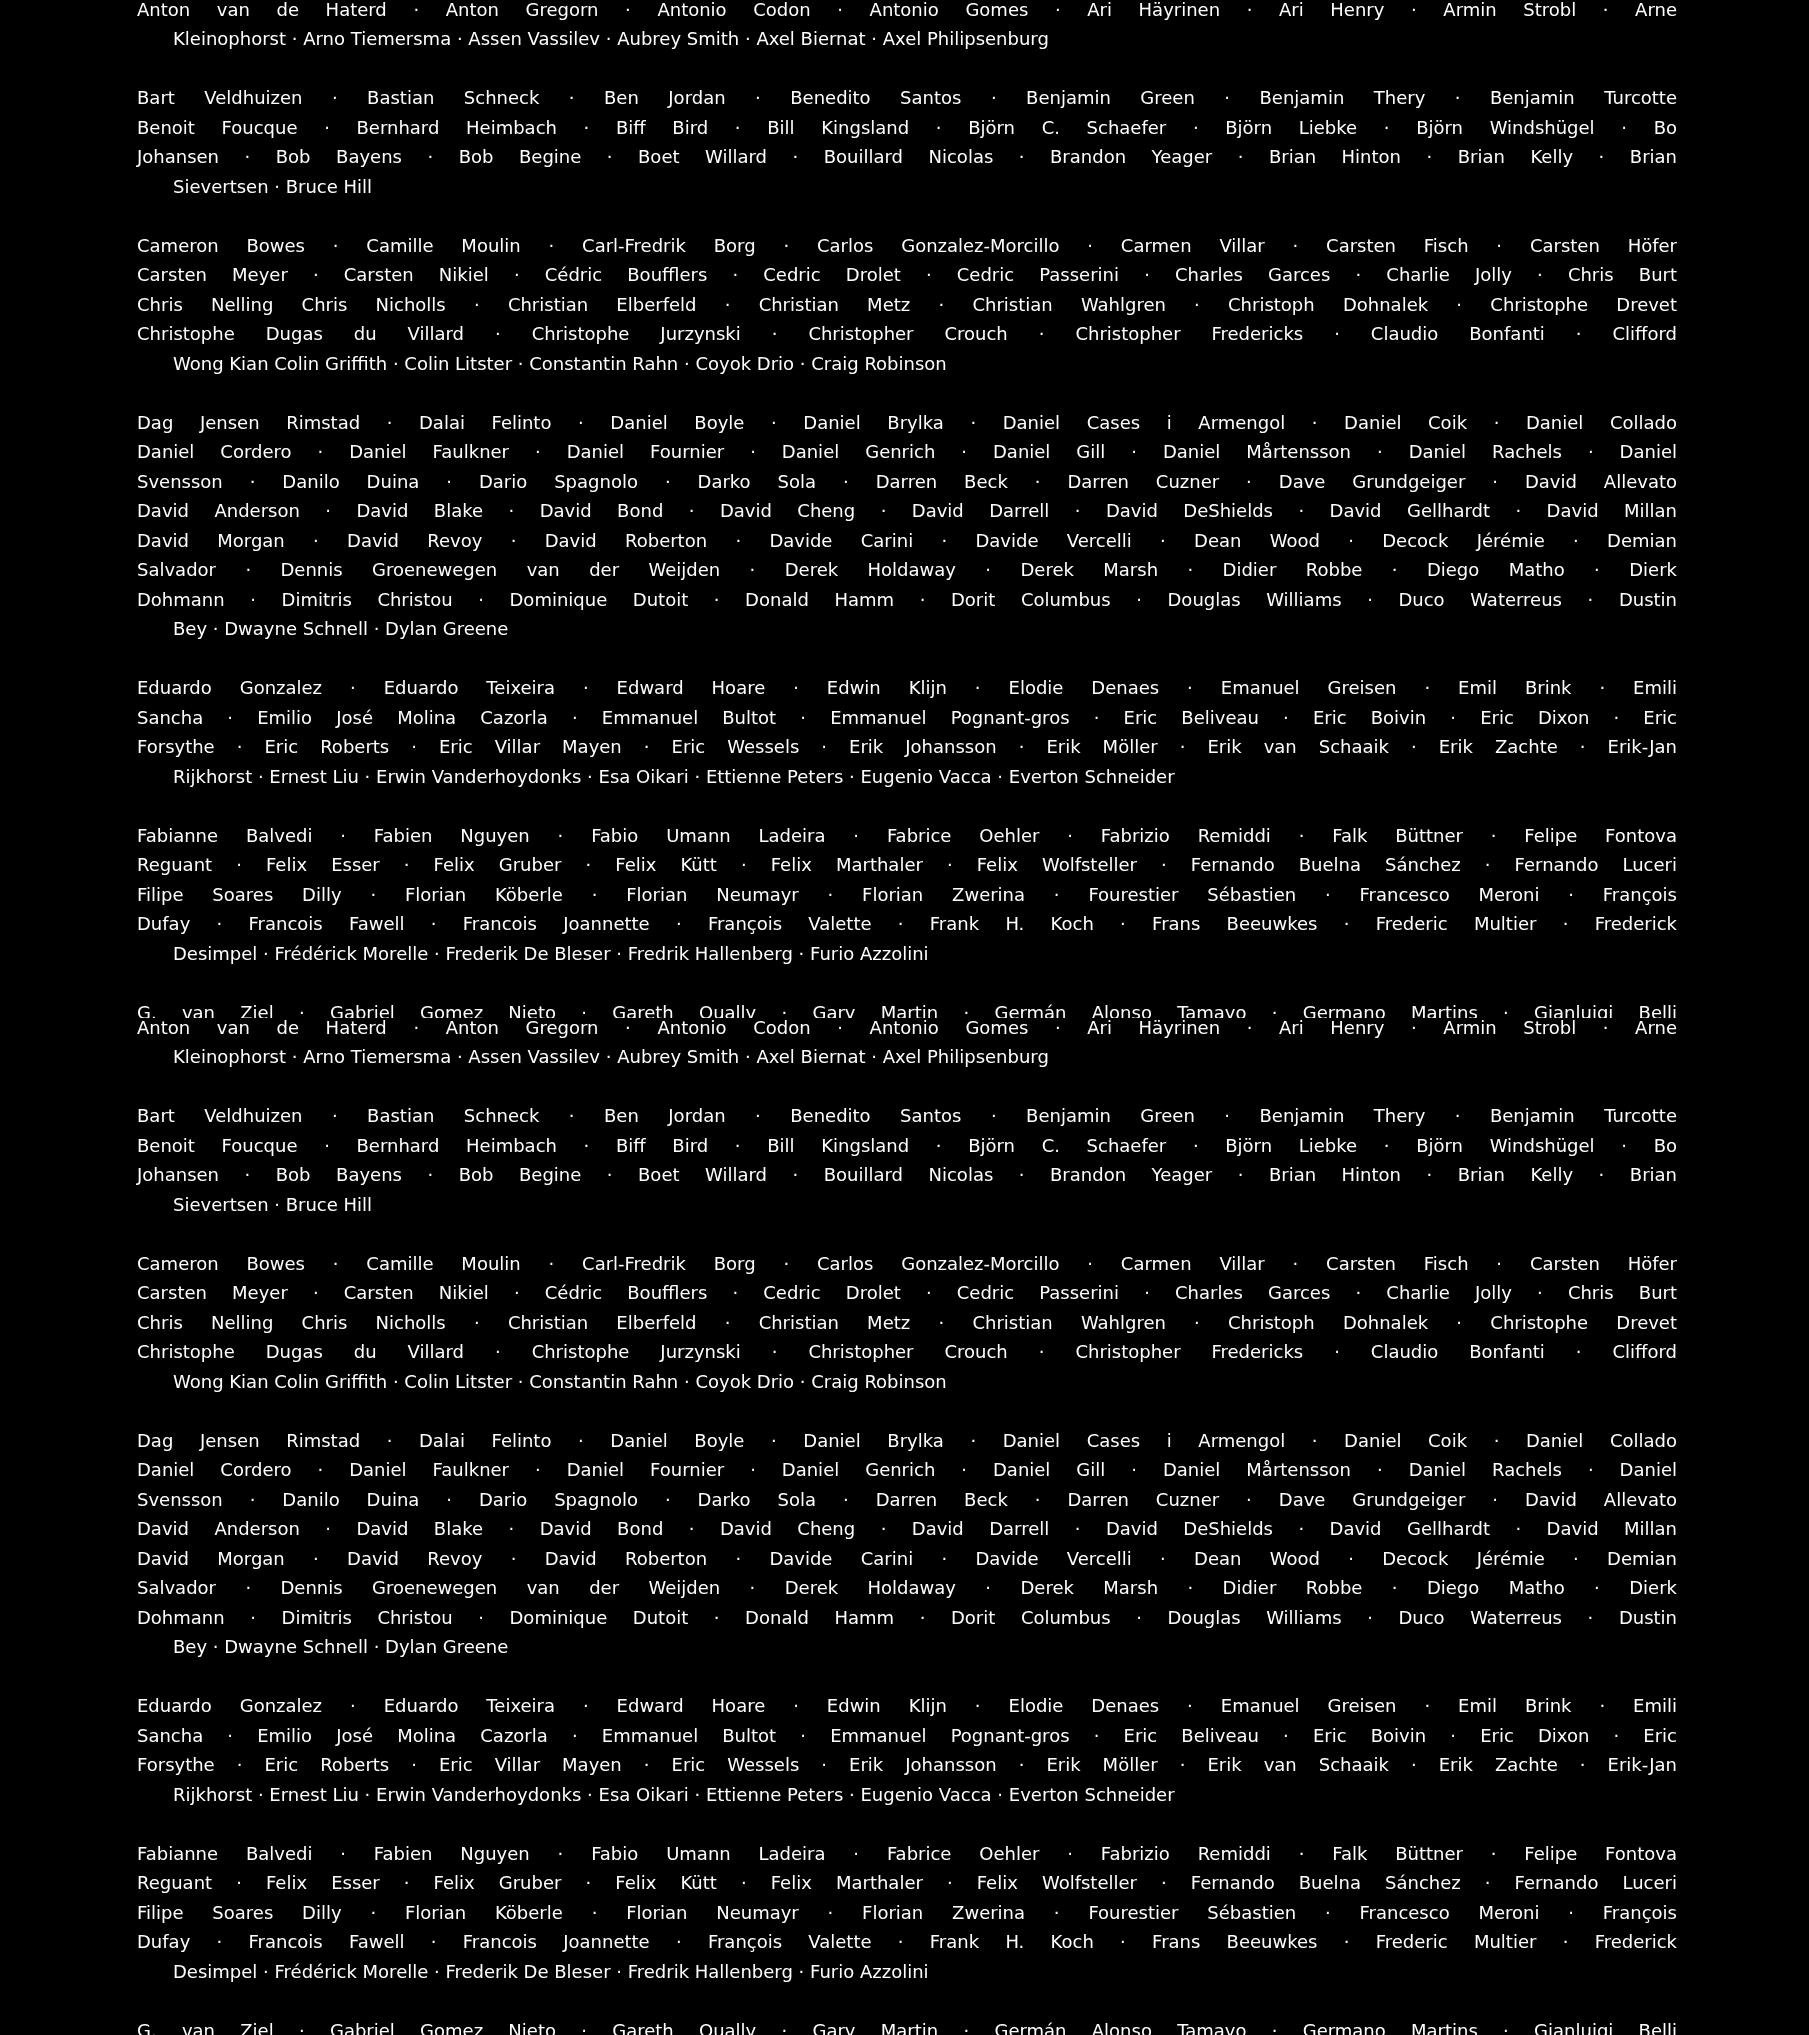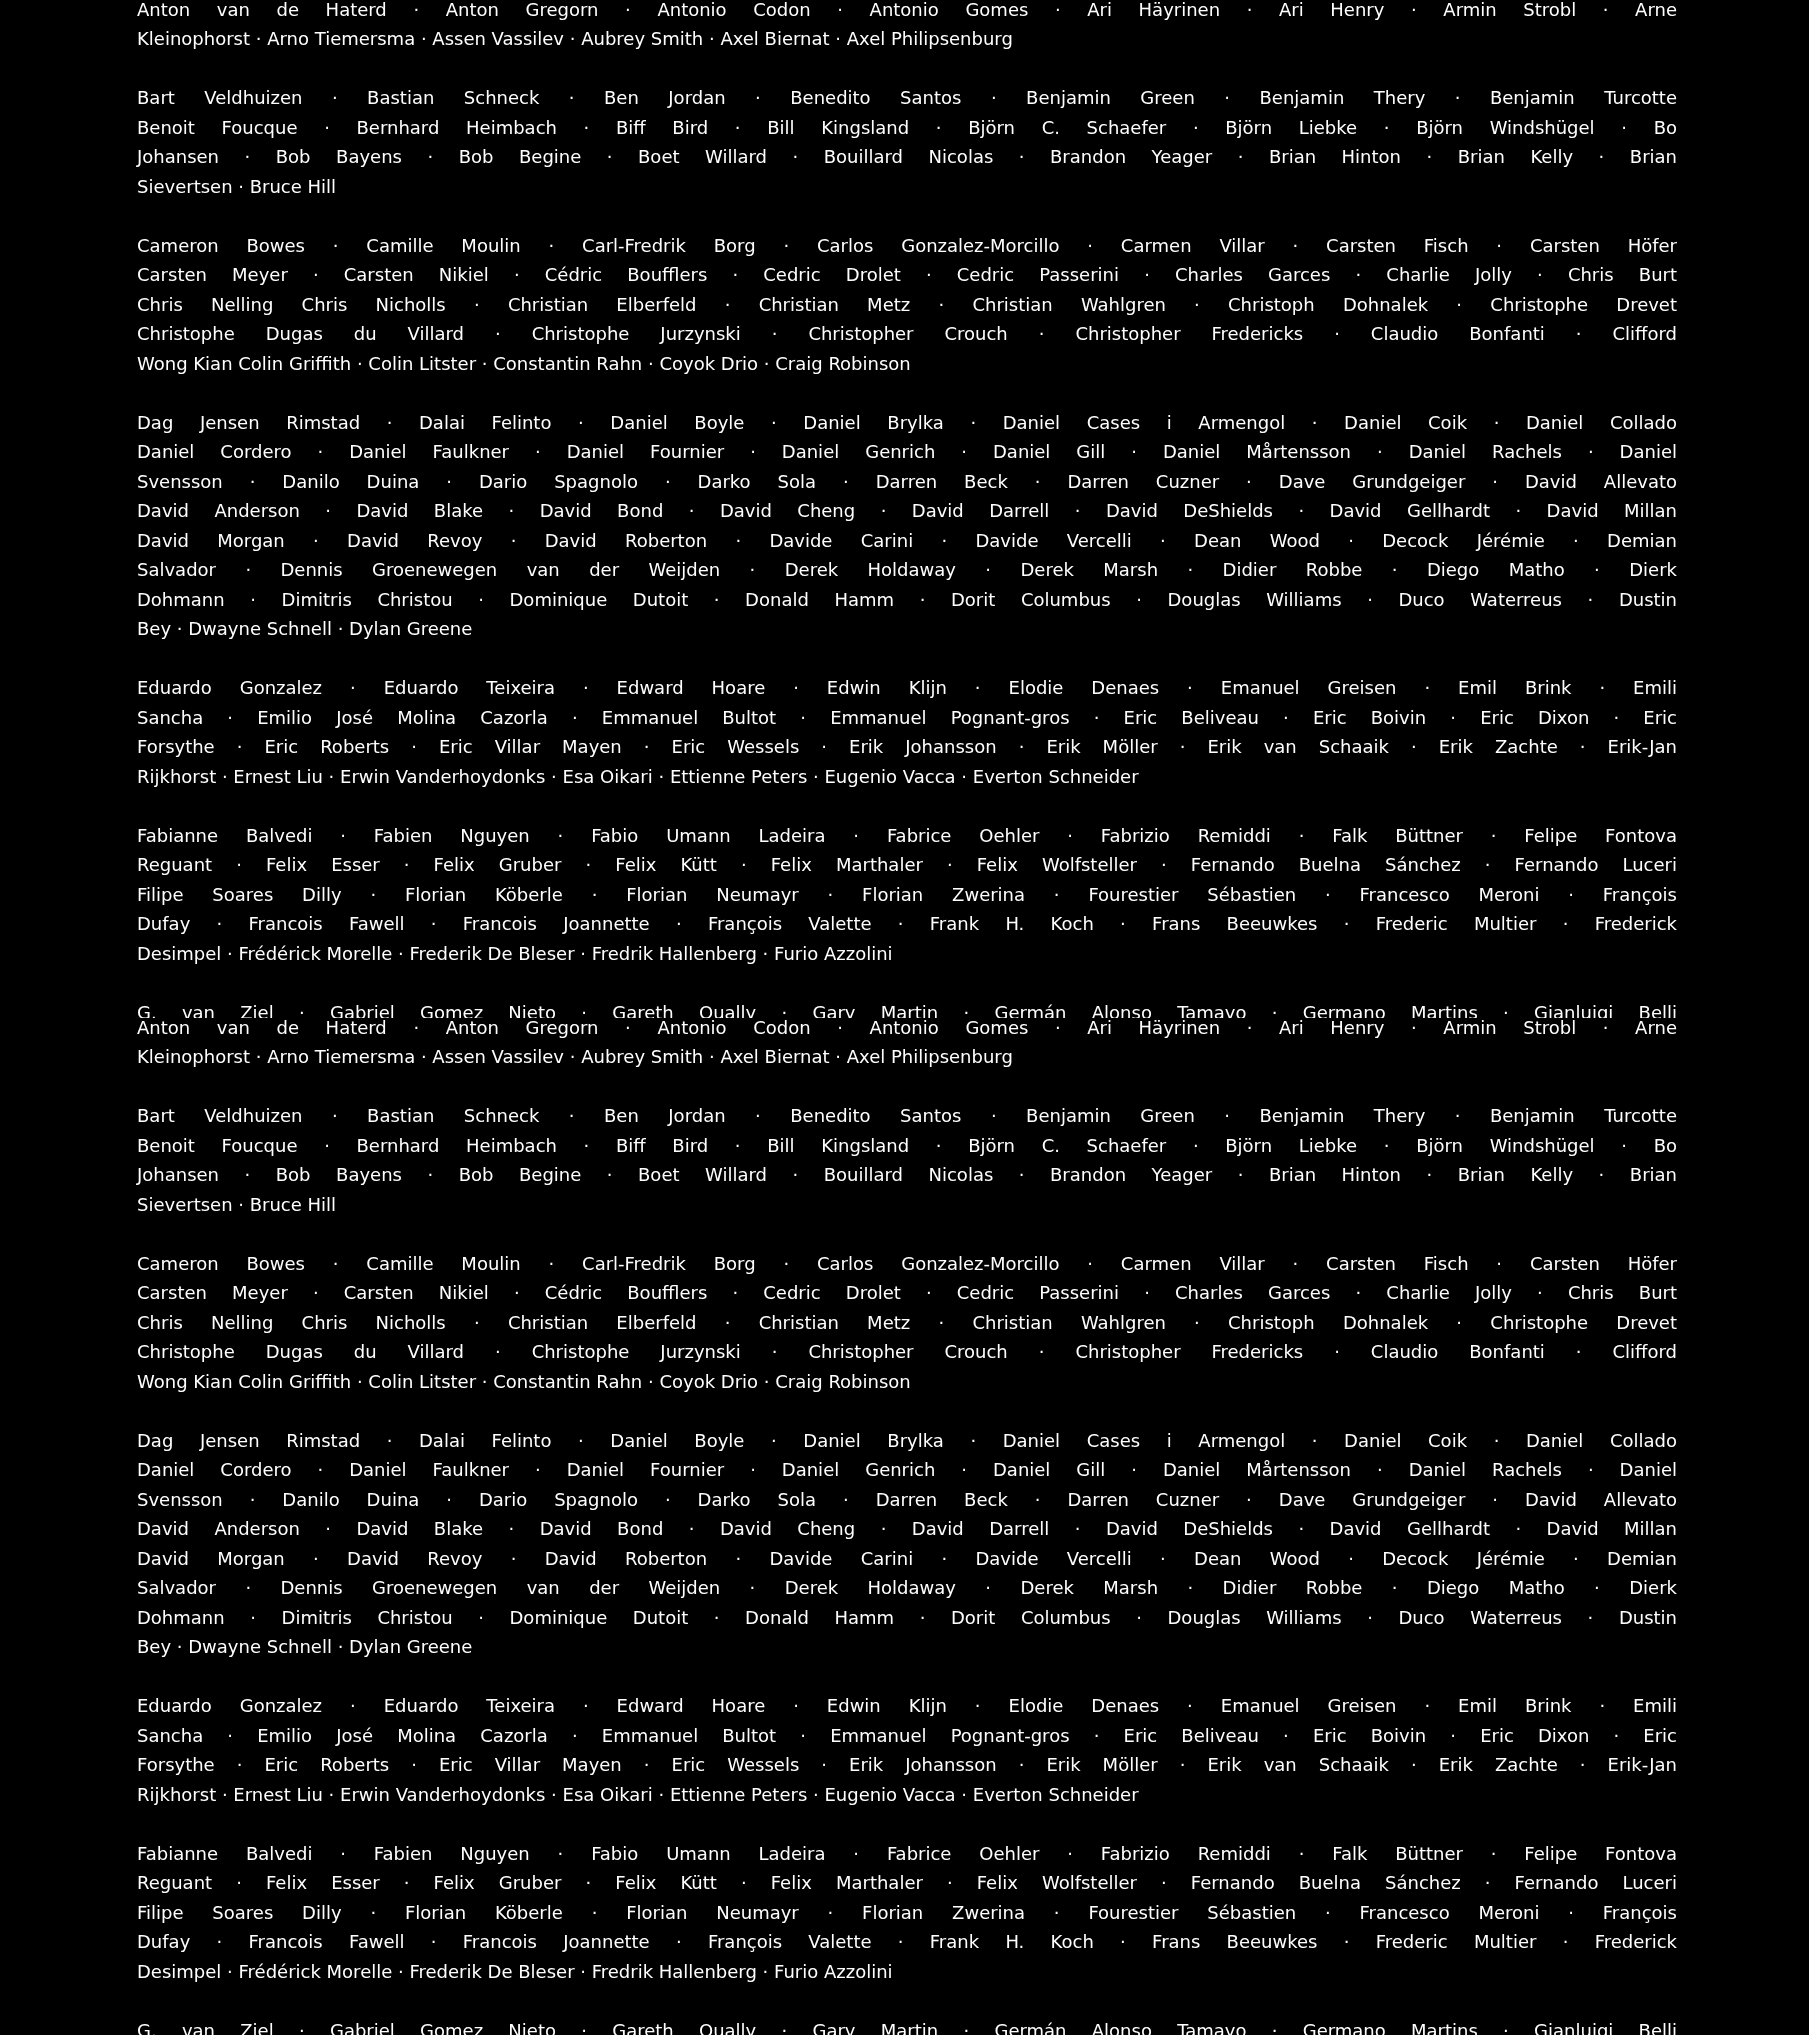--- a/index.html
+++ b/index.html
@@ -33,20 +33,21 @@
   }
   .credits-paragraph { margin: 0 0 29.5px 0; }
   .credit-line {
     white-space: nowrap;
     text-align: justify;
     text-align-last: justify;
   }
   .credit-line--end {
     text-align: right;
     text-align-last: left;
+    margin-left: 36px;
   }
 </style>
 </head>
 <body>
 
 <div>
   <section class="credits-tile credits-tile--first">
     <div class="credits-content">
         <div class="credits-paragraph">
           <div class="credit-line">Anton van de Haterd · Anton Gregorn · Antonio Codon · Antonio Gomes · Ari Häyrinen · Ari Henry · Armin Strobl · Arne</div>

